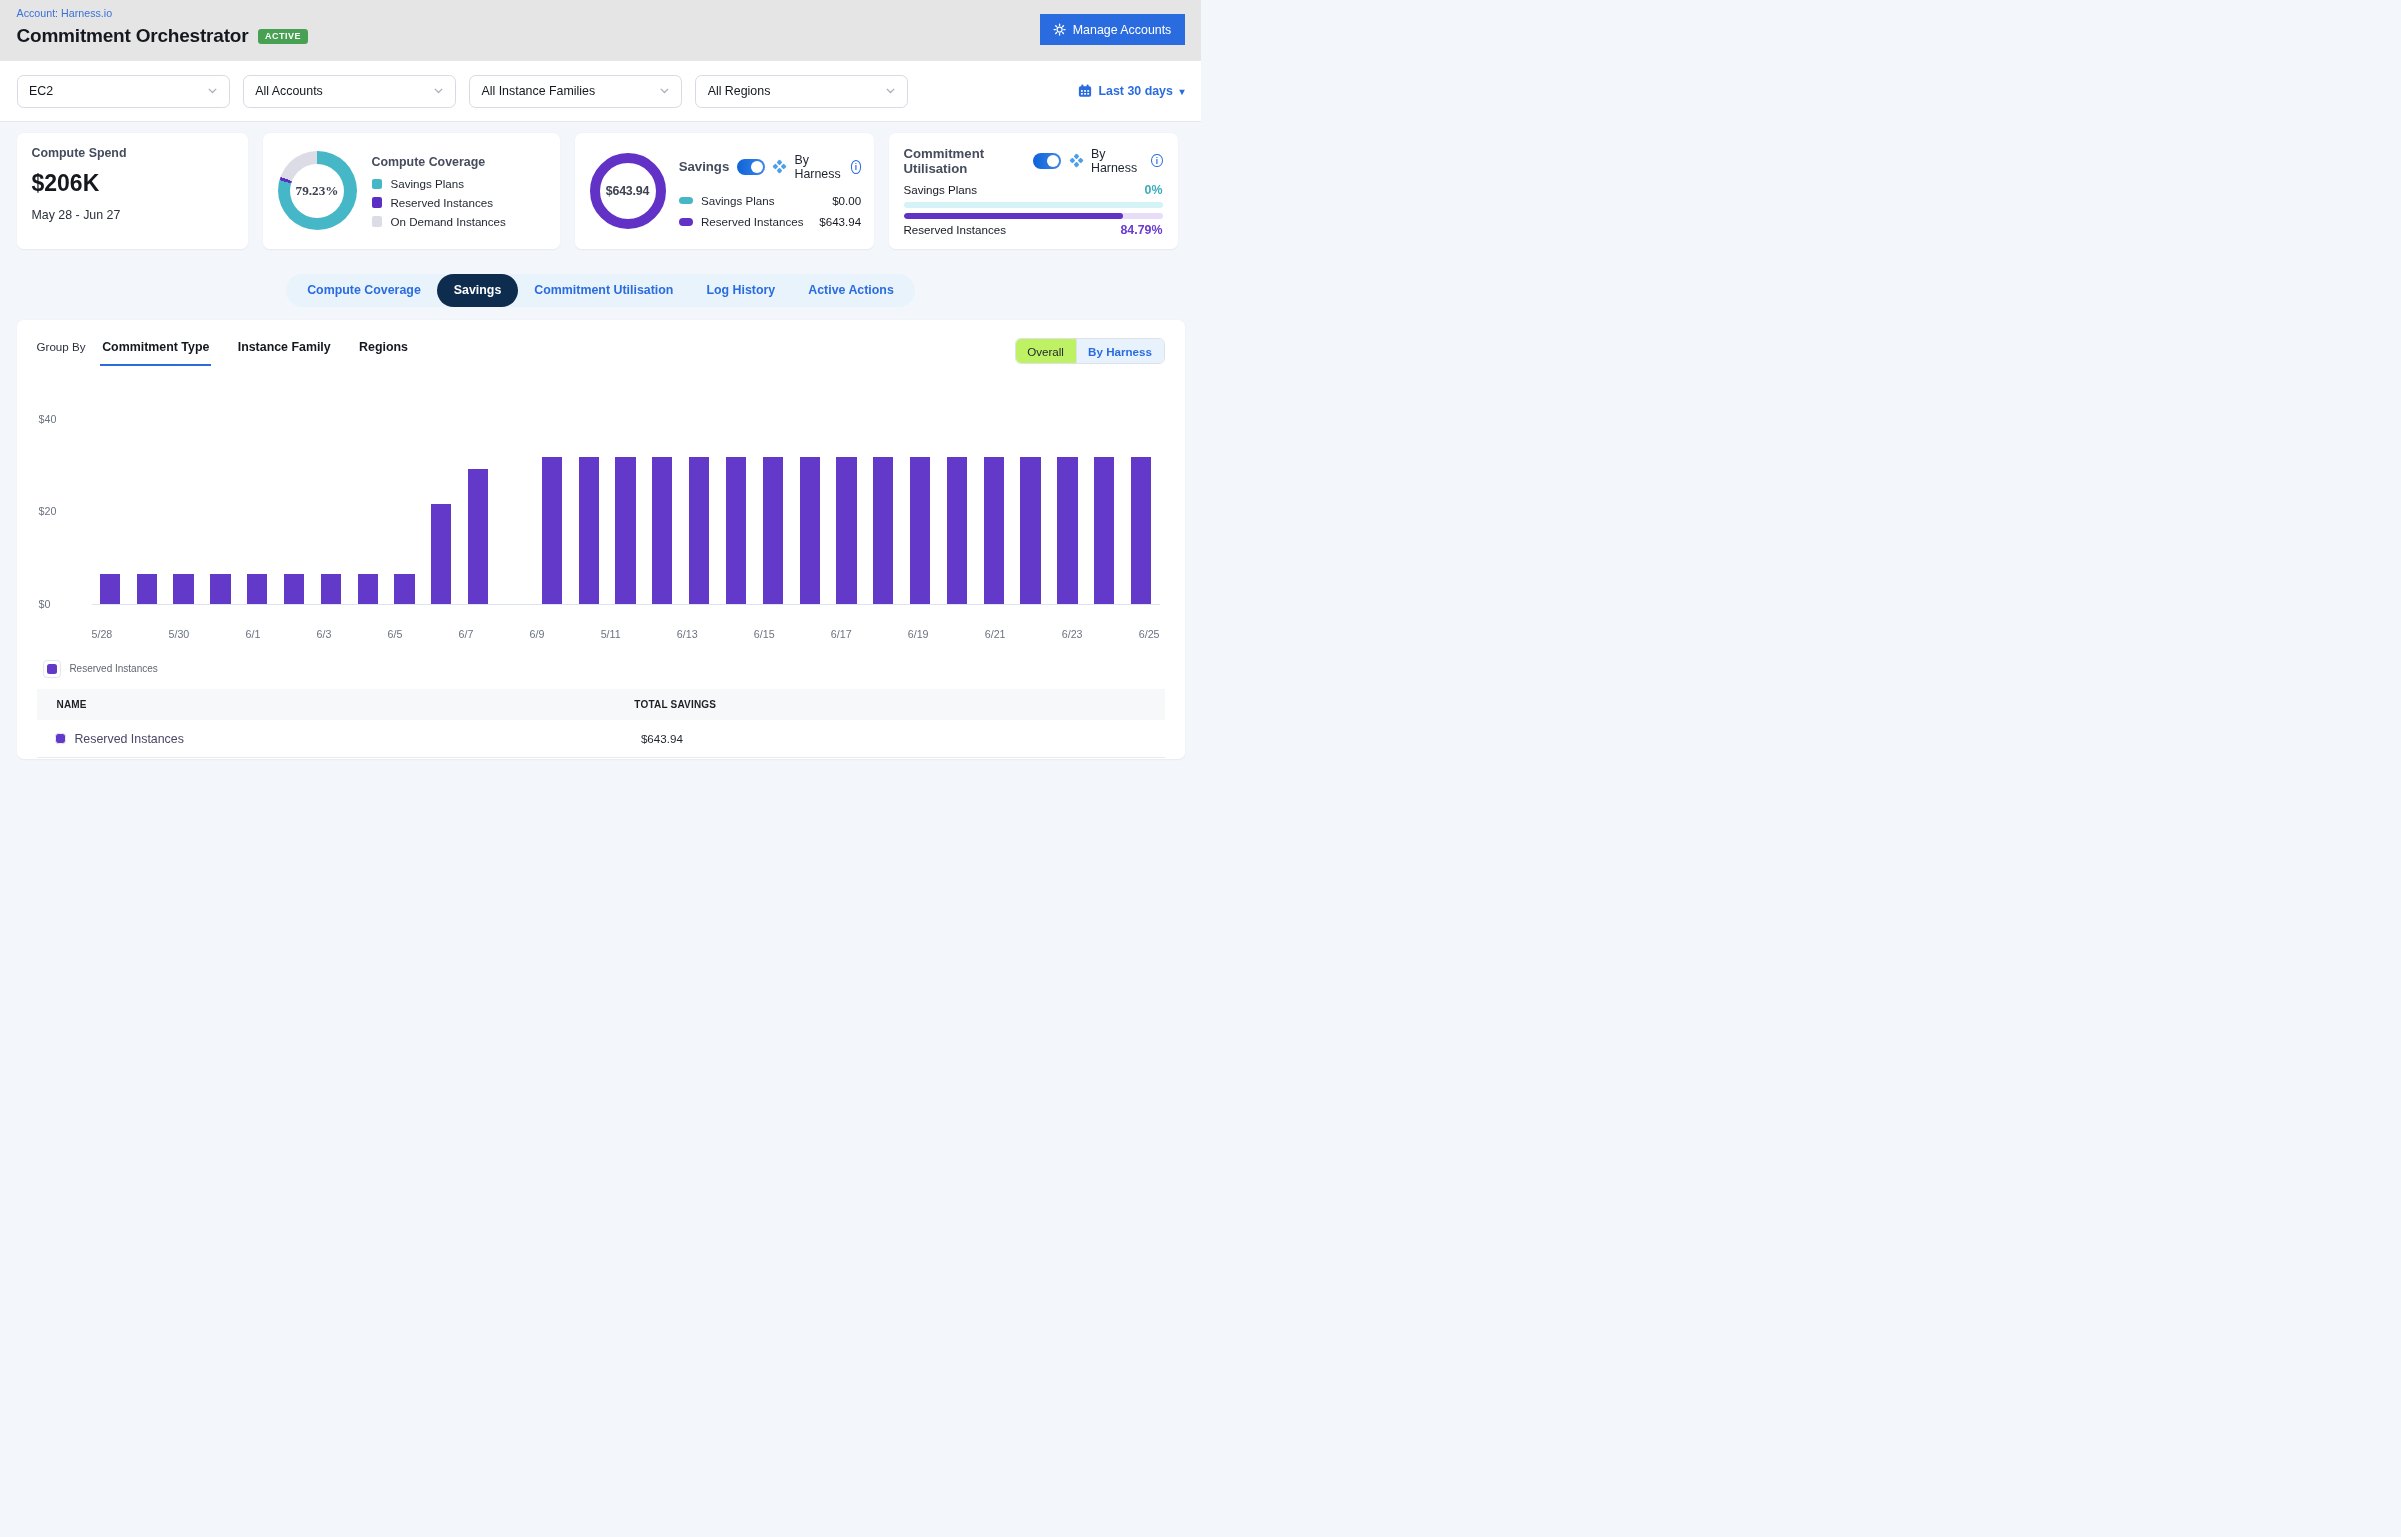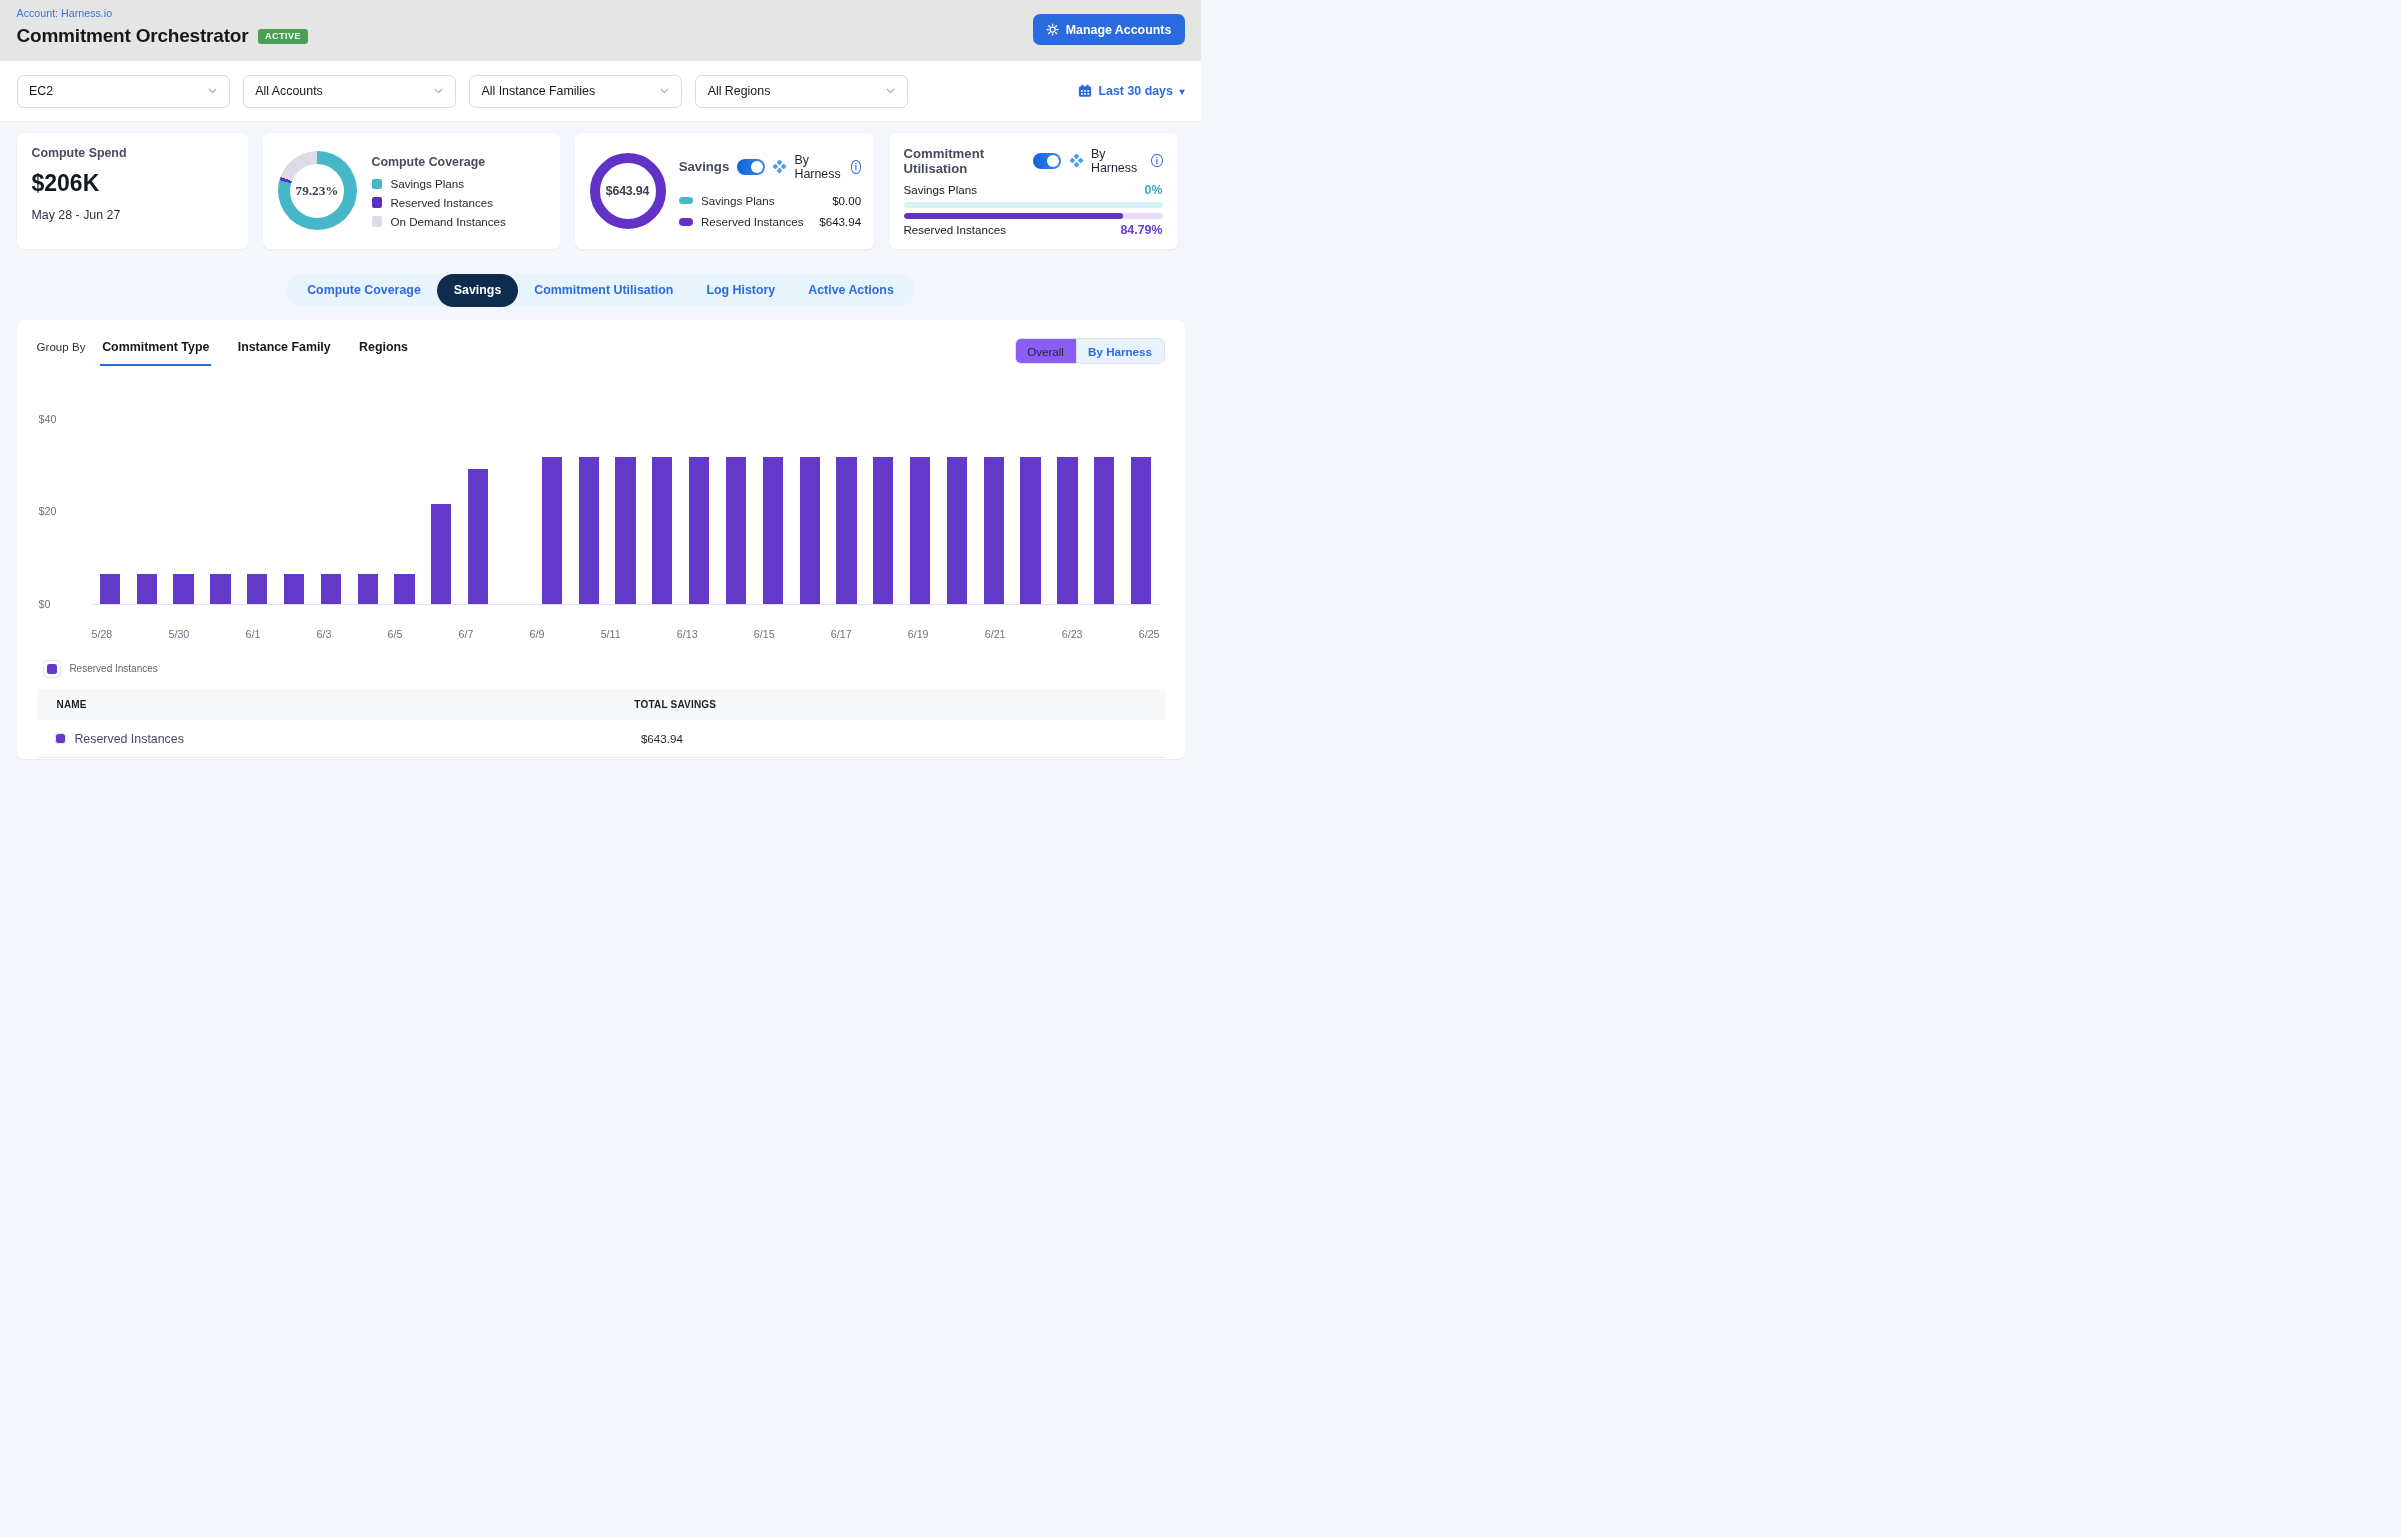--- a/index.html
+++ b/index.html
@@ -9,21 +9,21 @@
   
   .header { background:#e5e5e5; height:61px; padding:7.4px 16.5px 0 16.5px; position:relative;
     border-bottom:0.8px solid #e5e8ef; }
   .account-link { color:#3b72d8; font-size:10.7px; cursor:pointer; }
   .title-row { display:flex; align-items:center; gap:10px; margin-top:5.8px; }
   .page-title { font-size:19px; font-weight:700; color:#14181f; letter-spacing:-0.2px; }
   .badge { background:#48a153; color:#fff; font-size:9px; font-weight:700;
     letter-spacing:0.5px; border-radius:3.3px; padding:2.5px 6.6px 2.5px 6.6px; }
   .manage-btn { position:absolute; right:16.5px; top:14px; height:31px; display:flex;
     align-items:center; gap:6.6px; background:#2a6ce0; color:#fff; border:none;
-    border-radius:7px; padding:0 13.2px; font-size:12.4px; font-weight:700; cursor:pointer;
+    border-radius:0; padding:0 13.2px; font-size:12.4px; font-weight:400; cursor:pointer;
     font-family:inherit; }
 
   
   .filterbar { background:#fff; height:61px; display:flex; align-items:center;
     padding:0 16.5px; gap:13.2px; border-bottom:0.8px solid #e5e8ef; }
   .select { width:213px; height:33px; border:0.8px solid #d7dae2; border-radius:6.6px;
     display:flex; align-items:center; padding:0 11.6px; font-size:12.4px; color:#14181f;
     background:#fff; cursor:pointer; }
   .select .val { flex:1; }
   .daterange { margin-left:auto; display:flex; align-items:center; gap:6.6px;
@@ -90,21 +90,21 @@
   
   .panel { background:#fff; border-radius:6.6px; margin:13.2px 16.5px 0 16.5px; height:439px;
     padding:18px 20px 8.3px 20px; box-shadow:0 0.8px 1.7px rgba(20,30,60,.05); }
   .panel-top { display:flex; align-items:flex-start; }
   .groupby-label { font-size:11.6px; color:#2b313d; margin-right:15px; padding-top:1.7px; }
   .gb-opt { font-size:12.4px; font-weight:600; color:#14181f; margin-right:25px;
     padding:1.7px 1.7px 10px 1.7px; cursor:pointer; display:inline-block; }
   .gb-opt.active { font-weight:700; border-bottom:2.5px solid #2a6ce0; }
   .seg { margin-left:auto; display:inline-flex; border:0.8px solid #dde1e8; border-radius:5.8px;
     overflow:hidden; }
-  .seg-opt { font-size:11.6px; padding:5.8px 11.6px; background:#8b5cf6; color:#23282f; cursor:pointer; }
+  .seg-opt { font-size:11.6px; padding:5.8px 11.6px; background:#bef264; color:#23282f; cursor:pointer; }
   .seg-opt + .seg-opt { border-left:0.8px solid #dde1e8; }
   .seg-opt.active { background:#e7f2fd; color:#2a6ce0; font-weight:700; }
 
   
   .chart { margin:53px 5px 0 55px; position:relative; }
   .plot { height:186px; position:relative; border-bottom:1.2px solid #dce3f2;
     display:flex; align-items:flex-end; }
   .y-tick { position:absolute; left:-53px; width:41px; text-align:left; font-size:10.7px;
     color:#6b7280; transform:translateY(50%); }
   .bar-slot { flex:1; display:flex; justify-content:center; align-items:flex-end; height:100%; }

